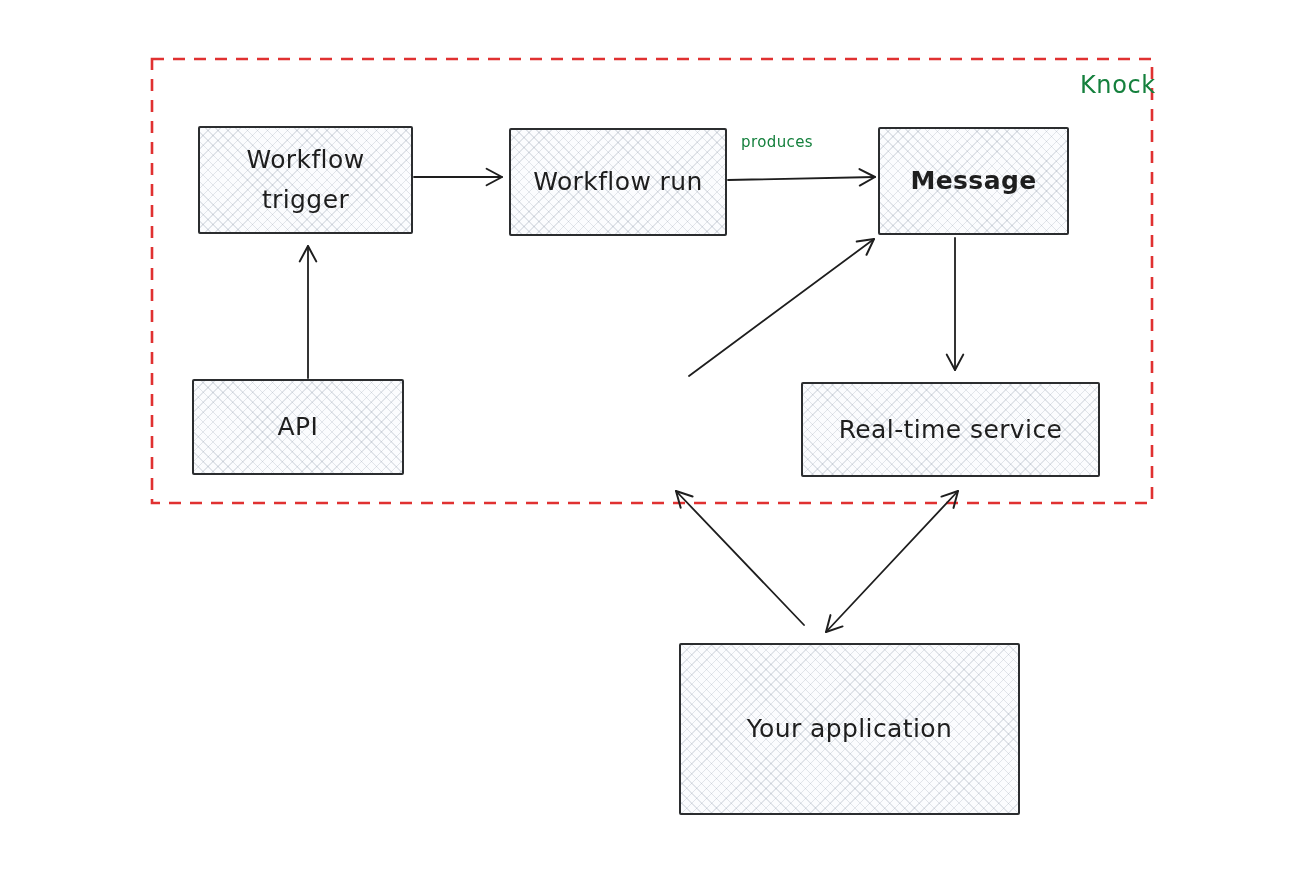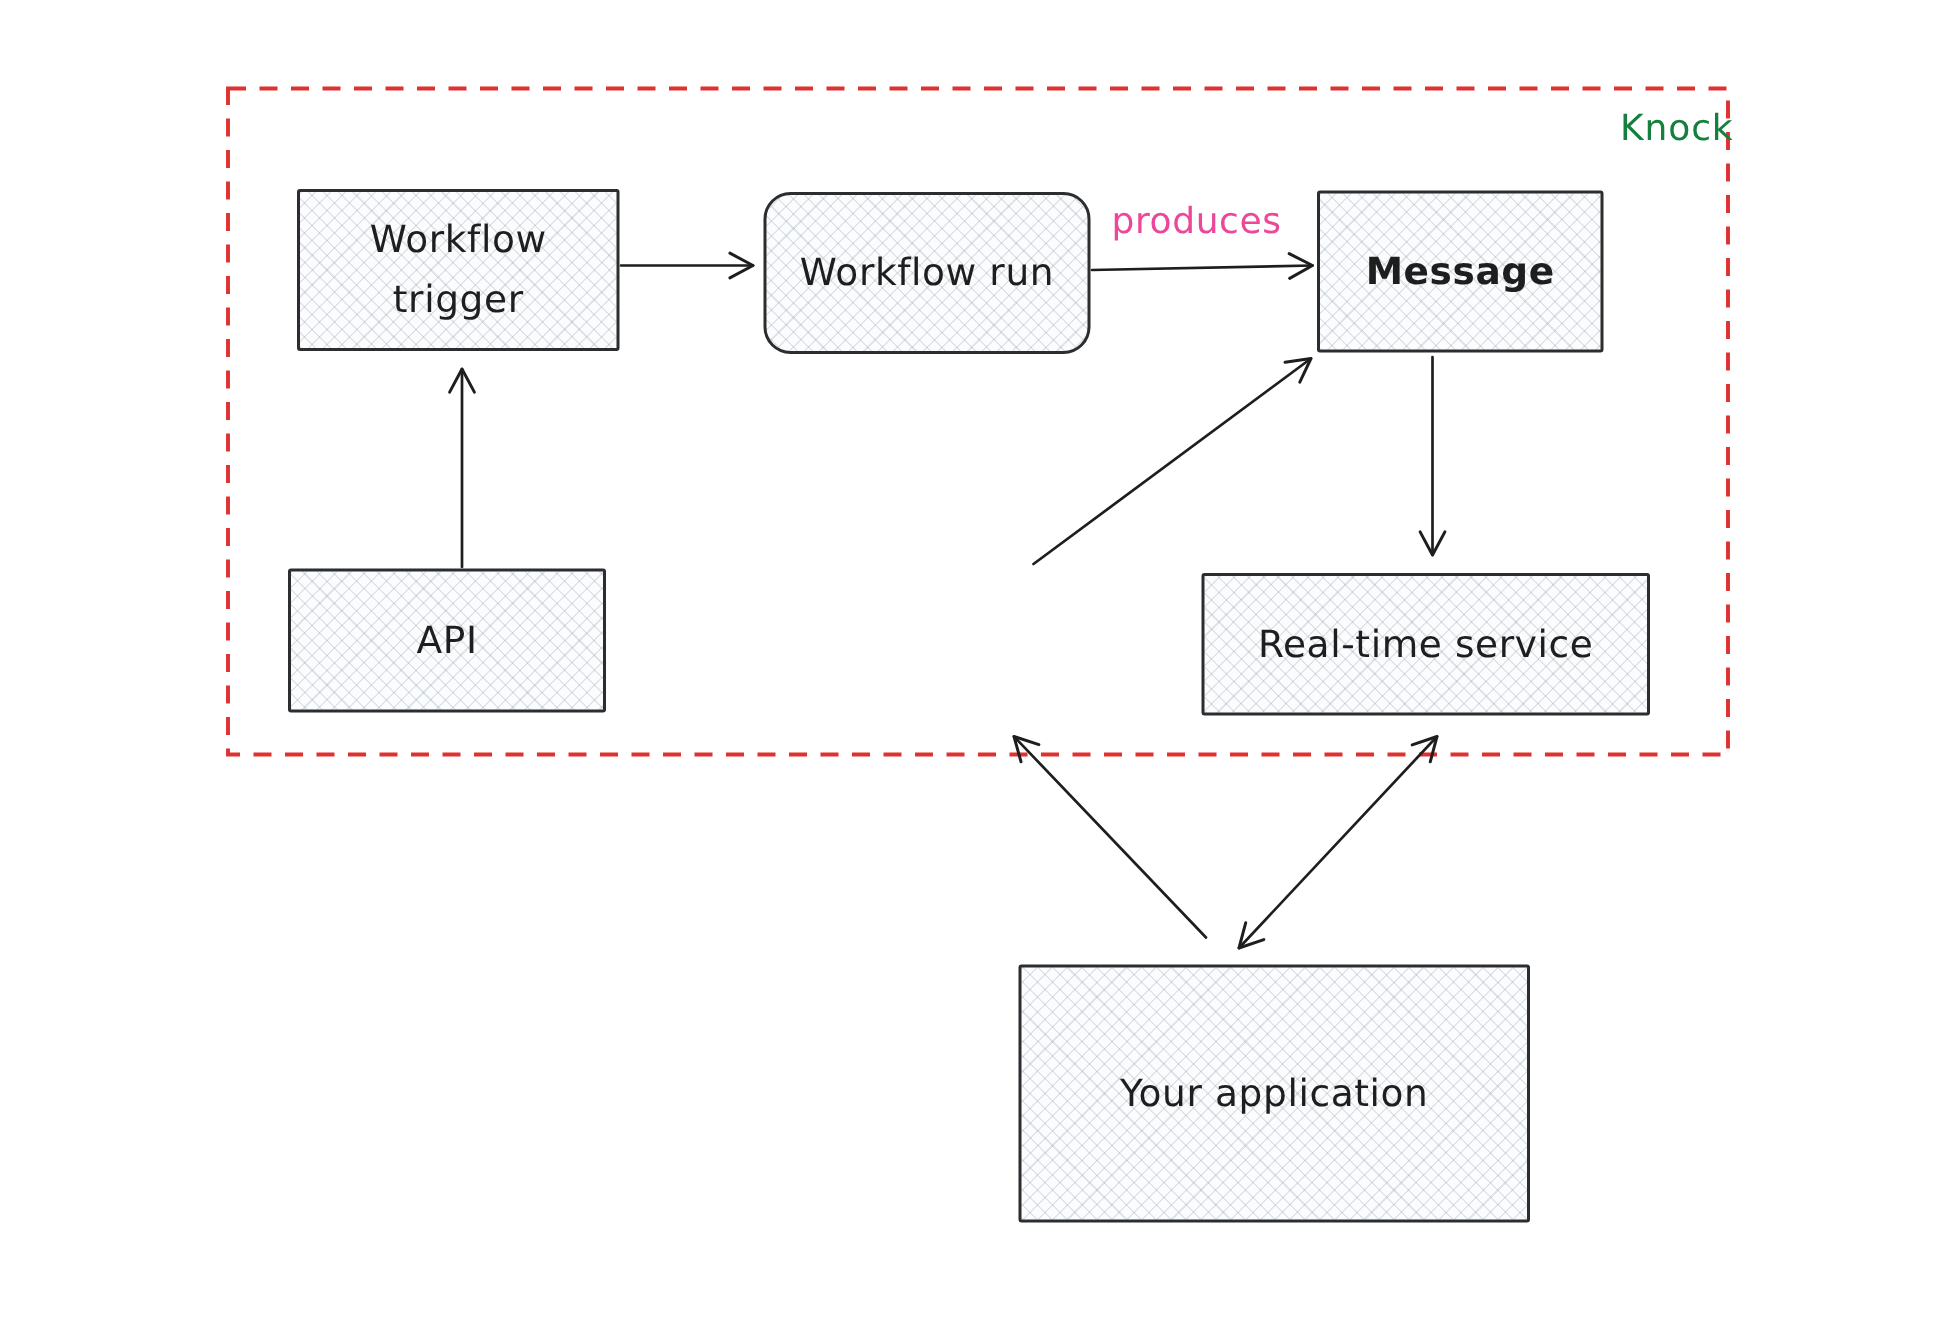--- a/index.html
+++ b/index.html
@@ -34,31 +34,31 @@
     align-items: center;
     justify-content: center;
     text-align: center;
     color: #1e1e1e;
     font-size: 25px;
     line-height: 1.6;
     letter-spacing: 0.4px;
     padding: 0 18px;
   }
   #node-workflow-trigger { left: 198px; top: 126px; width: 215px; height: 108px; }
-  #node-workflow-run    { left: 509px; top: 128px; width: 218px; height: 108px; border-radius: 18px; }
+  #node-workflow-run    { left: 509px; top: 128px; width: 218px; height: 108px; }
   #node-message         { left: 878px; top: 127px; width: 191px; height: 108px; font-weight: bold; }
   #node-api             { left: 192px; top: 379px; width: 212px; height: 96px;  }
   #node-client-api      { left: 510px; top: 382px; width: 243px; height: 96px;  }
   #node-realtime        { left: 801px; top: 382px; width: 299px; height: 95px;  }
   #node-application     { left: 642px; top: 643px; width: 341px; height: 172px; margin-left: 37px; }
 
   .edge-label {
     position: absolute;
-    color: #ec4899;
-    font-size: 24px;
+    color: #15803d;
+    font-size: 15px;
     letter-spacing: 0.4px;
     white-space: nowrap;
   }
   #label-produces { left: 741px; top: 133px; }
 
   .boundary-label {
     position: absolute;
     color: #15803d;
     font-size: 24px;
     letter-spacing: 0.6px;

